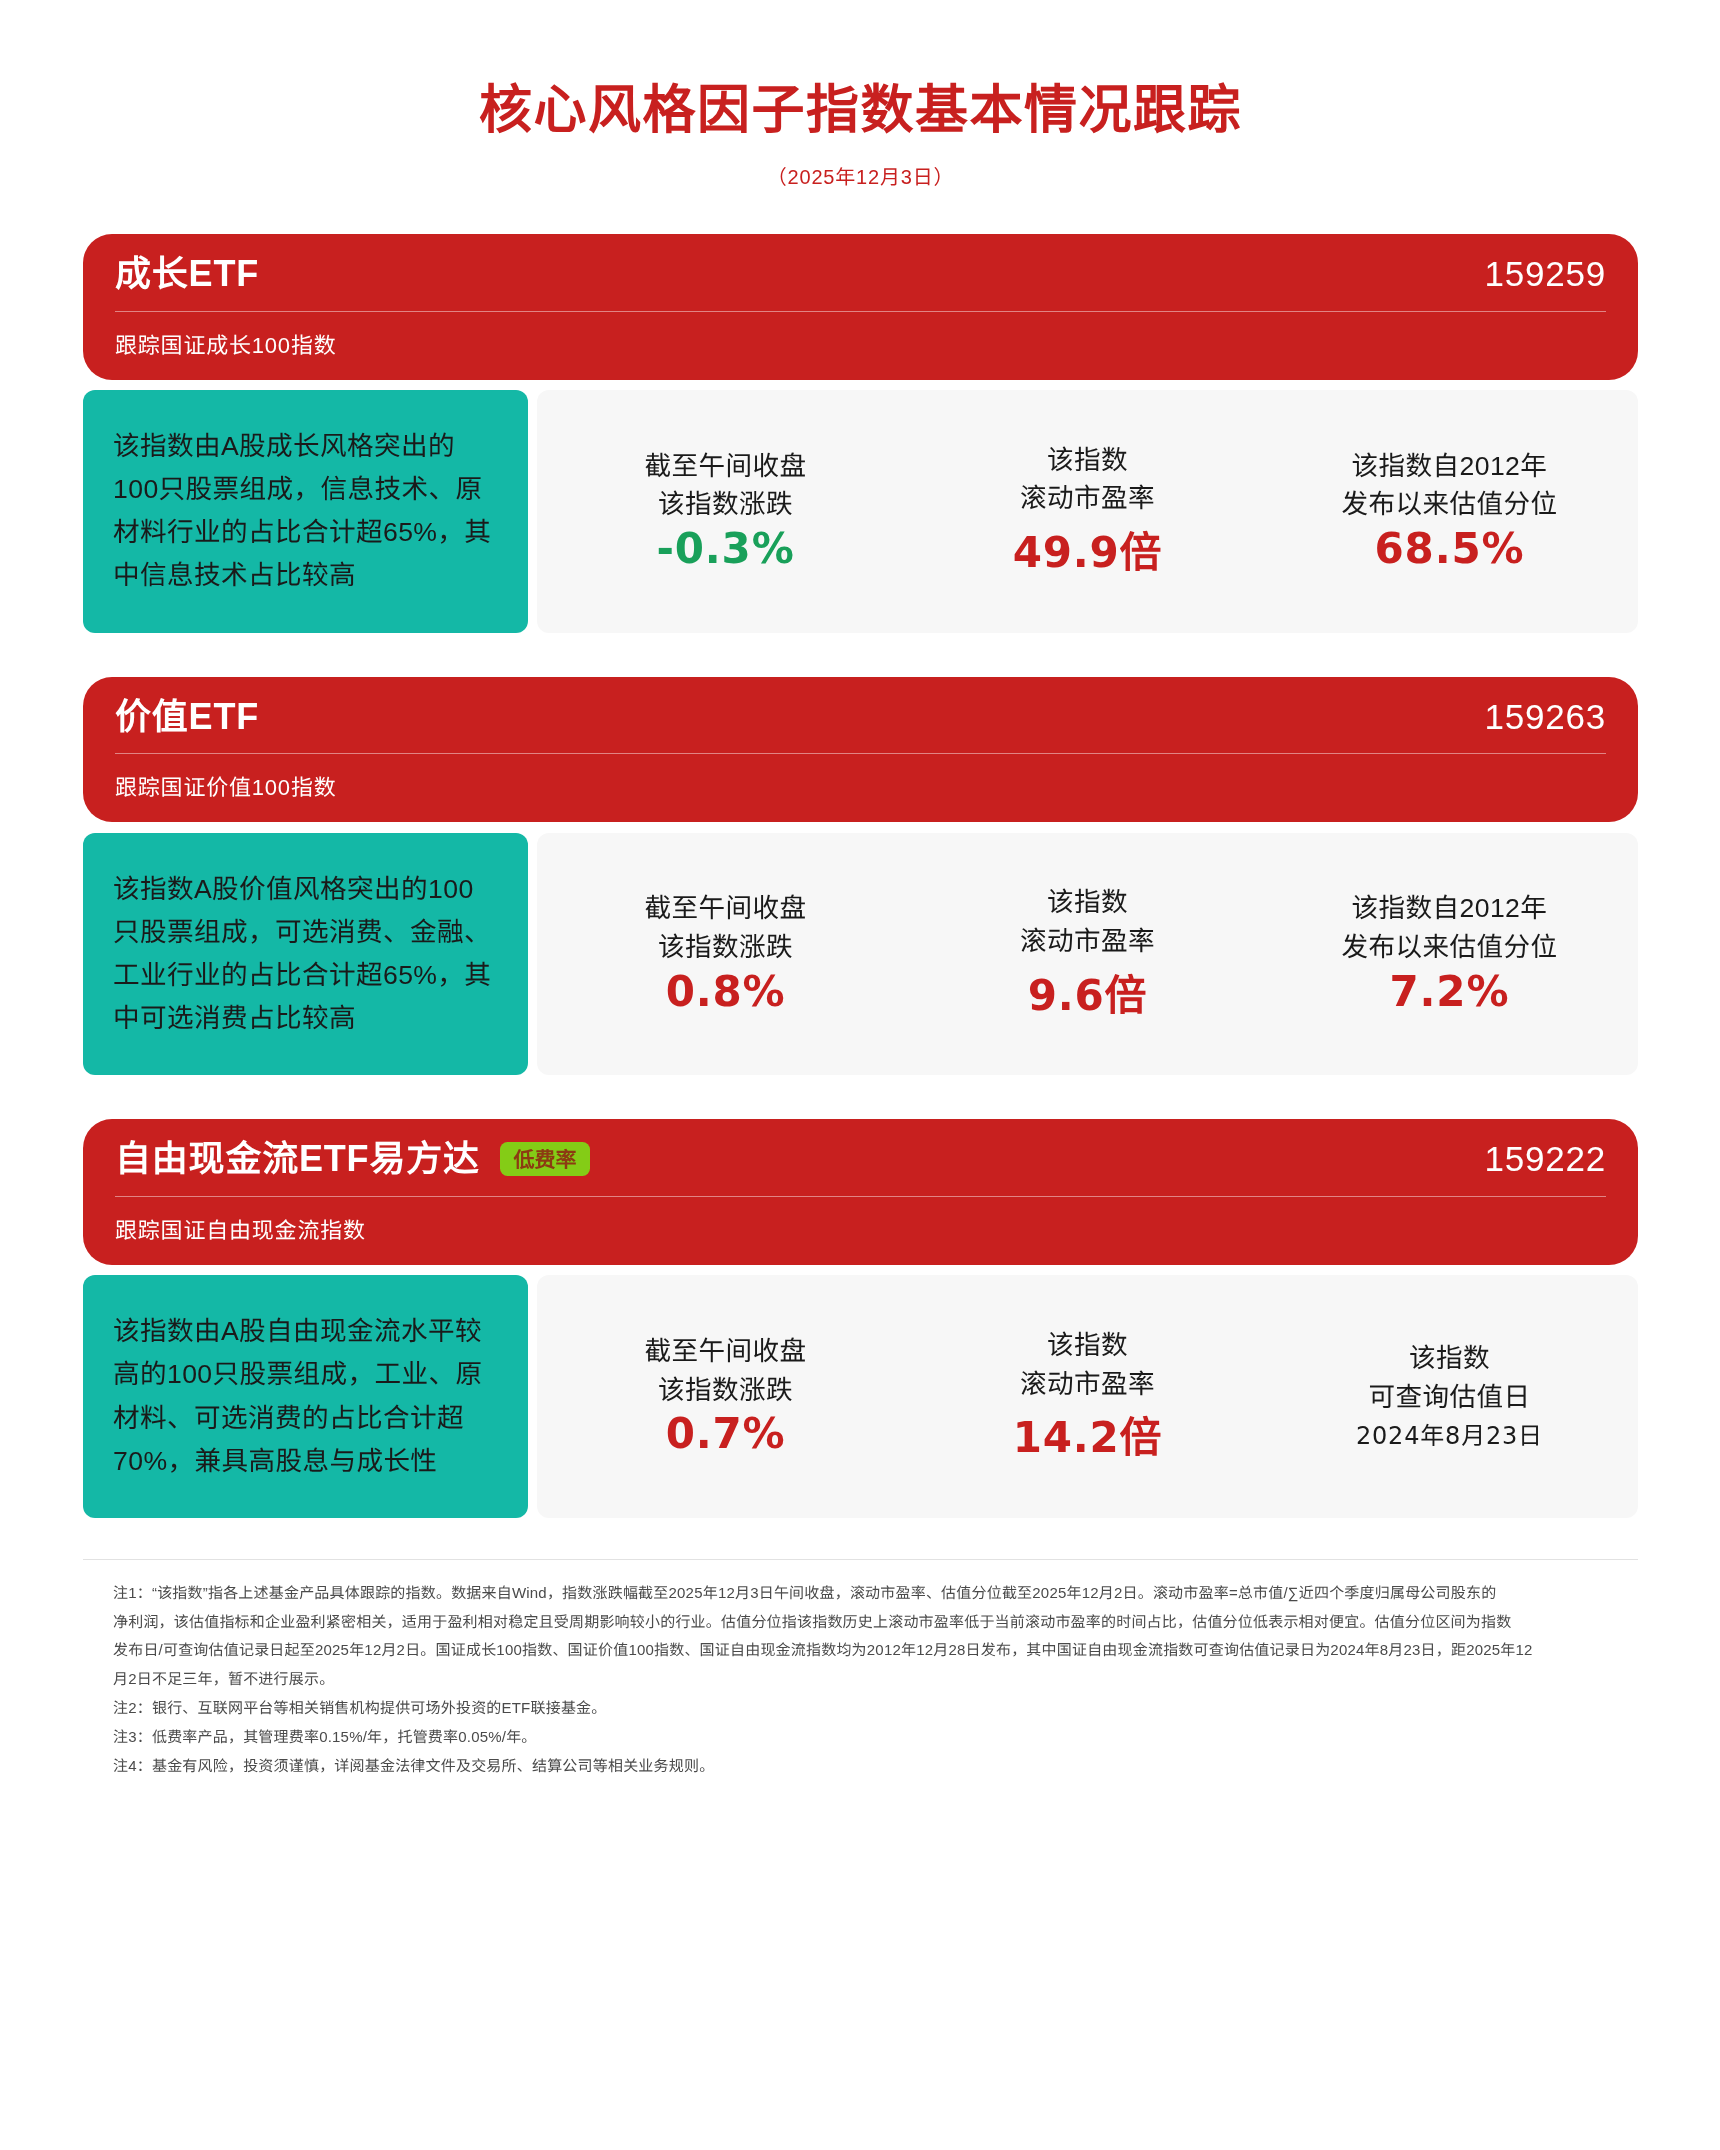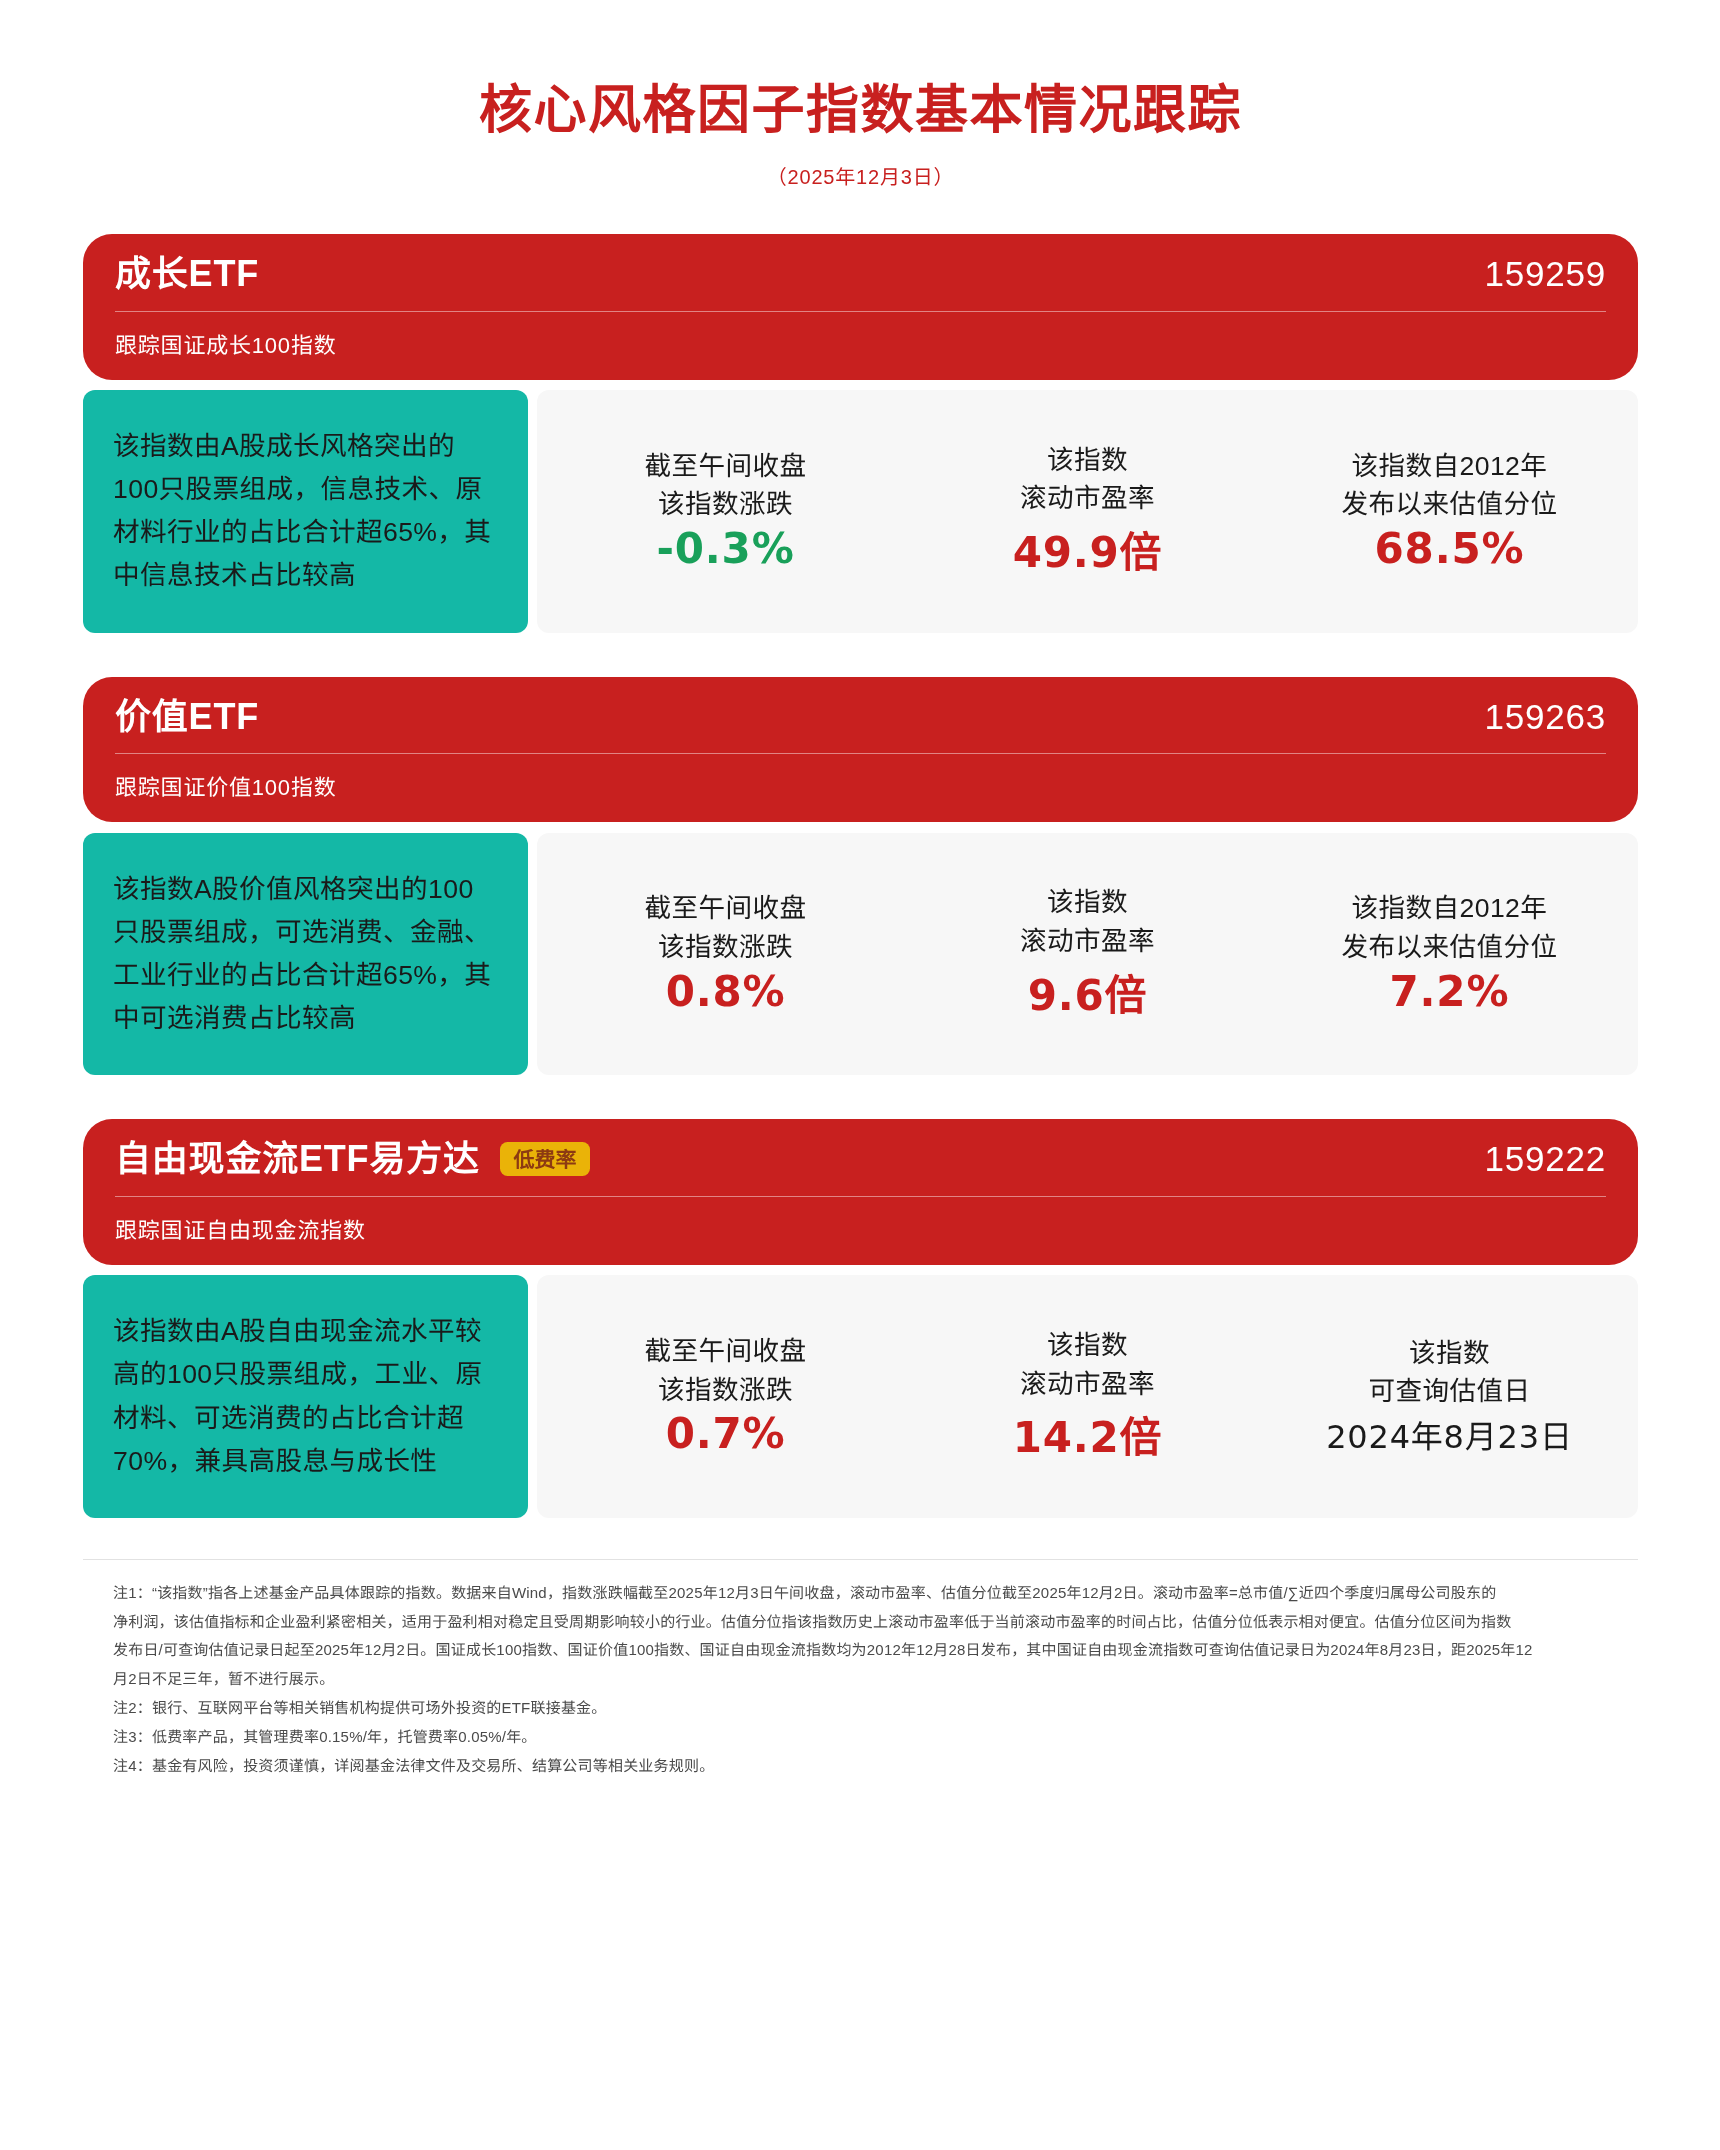--- a/index.html
+++ b/index.html
@@ -65,21 +65,21 @@
     align-items: center;
     gap: 20px;
   }
   .card-title {
     font-size: 36px;
     font-weight: bold;
     letter-spacing: 0.8px;
     line-height: 1.1;
   }
   .badge {
-    background: #eab308;
+    background: #84cc16;
     color: #8c3a12;
     font-size: 21px;
     font-weight: bold;
     border-radius: 7.6px;
     padding: 6.8px 13.7px;
     line-height: 1;
     white-space: nowrap;
   }
   .card-code {
     font-size: 35px;
@@ -136,21 +136,21 @@
     font-size: 42px;
     font-weight: bold;
     color: #c8201f;
     letter-spacing: 0.8px;
     font-family: "DejaVu Sans", "Liberation Sans", sans-serif;
   }
   .stat-value.green {
     color: #19a05a;
   }
   .stat-value.date {
-    font-size: 32px;
+    font-size: 24px;
     font-weight: normal;
     color: #1a1a1a;
   }
 
   
   .notes {
     margin-top: 41px;
     border-top: 1.5px solid #e2e2e2;
     padding-top: 20px;
     padding-left: 30px;

